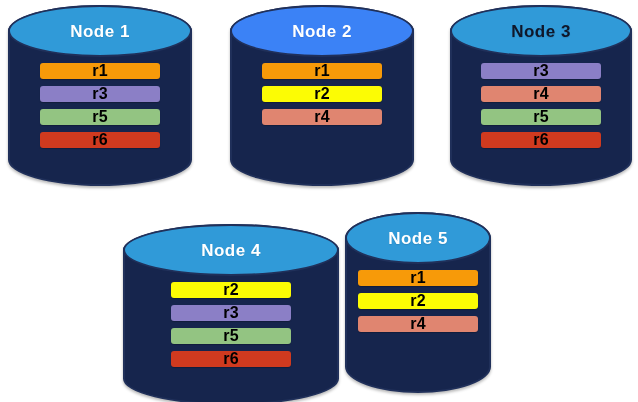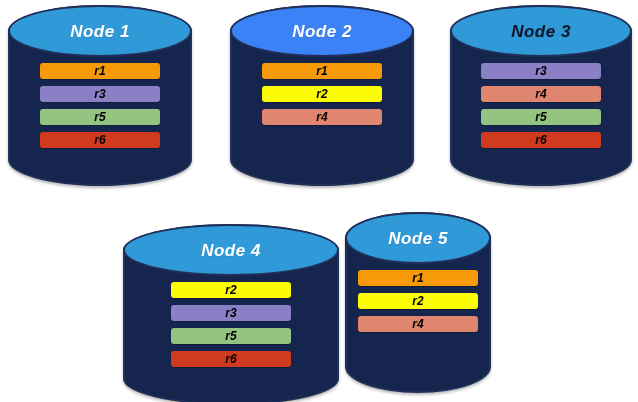--- a/index.html
+++ b/index.html
@@ -22,21 +22,20 @@
     left: 0;
     top: 0;
     width: 638px;
     height: 402px;
   }
 
   
   .node {
     position: absolute;
     box-sizing: border-box;
-    font-style: italic;
   }
 
   .cyl-body {
     position: absolute;
     left: 0;
     right: 0;
     top: 0;
     bottom: 0;
     background: #16254d;
     border: 2px solid #20305a;
@@ -87,21 +86,21 @@
     display: flex;
     align-items: center;
     justify-content: center;
     box-sizing: border-box;
     box-shadow: 0 1px 1px rgba(0,0,0,0.22);
   }
 
   .bar-label {
     color: #000000;
     font-weight: bold;
-    font-size: 12px;
+    font-size: 16px;
     line-height: 1;
     letter-spacing: 0.2px;
   }
 </style>
 </head>
 <body>
 
 <div class="canvas">
     <div class="node" style="left: 8px; top: 5px; width: 184px; height: 181px;">
       <div class="cyl-body" style="background: rgb(22, 37, 77); border-color: rgb(32, 48, 90);"></div>

